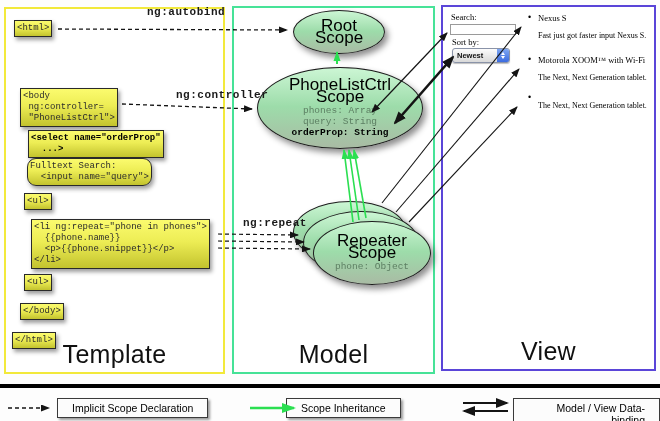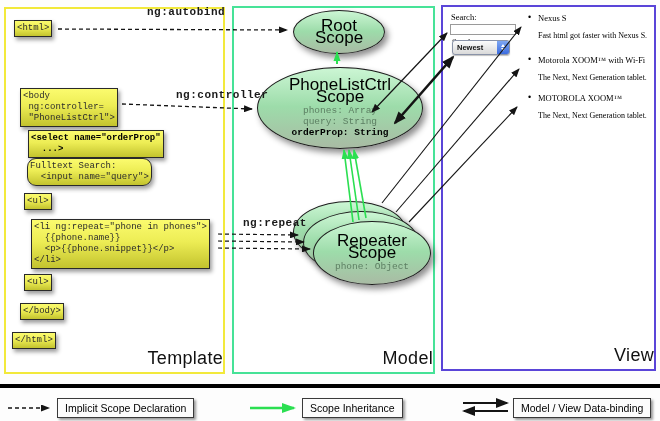--- a/index.html
+++ b/index.html
@@ -2,22 +2,22 @@
 <html style="--template-border: #f2e93b; --model-border: #46e297; --view-border: #5a45d8; --inheritance-green: #2bdf51; --arrow-black: #141414; --code-box-top: #fbfb6e; --code-box-bottom: #c3c32e; --scope-top: #ccf6d4; --scope-bottom: #a9bba4;"><head>
 <meta charset="utf-8">
 <style>
   html,body{margin:0;padding:0;background:#fff;}
   #canvas{position:relative;width:660px;height:421px;background:#fdfdfd;overflow:hidden;
           font-family:"Liberation Sans",sans-serif;}
   .panel{position:absolute;background:#fff;border:2px solid #000;z-index:1;}
   #panel-template{left:4px;top:7px;width:217px;height:363px;border-color:var(--template-border);}
   #panel-model{left:232px;top:6px;width:199px;height:364px;border-color:var(--model-border);}
   #panel-view{left:441px;top:5px;width:211px;height:362px;border-color:var(--view-border);}
-  .panel-label{position:absolute;bottom:3px;left:0;width:100%;text-align:right;
-               font-size:18px;color:#111;letter-spacing:.3px;}
+  .panel-label{position:absolute;bottom:3px;left:0;width:100%;text-align:center;
+               font-size:25px;color:#111;letter-spacing:.3px;}
   .codebox{position:absolute;z-index:2;font-family:"Liberation Mono",monospace;
            font-size:9px;line-height:11px;color:#2b2b2b;white-space:pre;
            background:linear-gradient(180deg,var(--code-box-top) 0%,#eded55 45%,var(--code-box-bottom) 100%);
            border:1px solid #2a2a2a;box-shadow:2px 3px 4px rgba(40,40,40,.45);padding:2px 2px;}
   .codebox.bold{font-weight:bold;color:#000;}
   .scope{position:absolute;z-index:2;border:1.5px solid #1d1d1d;border-radius:50%;
          background:linear-gradient(180deg,var(--scope-top) 0%,#9ddcaa 48%,var(--scope-bottom) 100%);
          box-shadow:3px 4px 6px rgba(0,0,0,.45);
          display:flex;flex-direction:column;align-items:center;justify-content:center;text-align:center;}
   .scope-title{font-size:17px;line-height:12.5px;color:#000;white-space:pre;}
@@ -25,41 +25,41 @@
                color:#5d7f63;white-space:pre;margin-top:1px;}
   .scope-prop-bold{font-family:"Liberation Mono",monospace;font-size:9.5px;line-height:11px;
                    font-weight:bold;color:#000;white-space:pre;}
   .edge-label{position:absolute;z-index:4;font-family:"Liberation Mono",monospace;
               font-weight:bold;font-size:11px;color:#1a1a1a;letter-spacing:.5px;}
   #svg-arrows{position:absolute;left:0;top:0;z-index:3;pointer-events:none;}
   
   .view-text{position:absolute;z-index:2;font-family:"Liberation Serif",serif;color:#000;}
   #search-input{position:absolute;z-index:2;left:450px;top:24px;width:64px;height:9px;
                 border:1px solid #9a9a9a;background:#fff;padding:0;font-size:8px;}
-  #sort-dropdown{position:absolute;z-index:2;left:452px;top:40px;width:56px;height:13px;
+  #sort-dropdown{position:absolute;z-index:2;left:452px;top:48px;width:56px;height:13px;
                  border:1px solid #8a93a8;border-radius:3px;background:linear-gradient(180deg,#fcfcfc,#d9d9d9);
                  display:flex;align-items:center;box-shadow:0 1px 1px rgba(0,0,0,.25);}
   #sort-dropdown .val{font-family:"Liberation Sans",sans-serif;font-size:7.5px;font-weight:bold;
                       padding-left:4px;flex:1;color:#111;}
   #sort-dropdown .stepper{width:12px;height:100%;background:linear-gradient(180deg,#7ea6f2,#3b6ce0);
                           border-radius:0 2px 2px 0;display:flex;flex-direction:column;
                           align-items:center;justify-content:center;gap:1px;}
   .tri-up{width:0;height:0;border-left:2.5px solid transparent;border-right:2.5px solid transparent;
           border-bottom:3px solid #fff;}
   .tri-down{width:0;height:0;border-left:2.5px solid transparent;border-right:2.5px solid transparent;
             border-top:3px solid #fff;}
   .view-item{position:absolute;z-index:2;left:538px;width:118px;}
   .view-item .title{font-family:"Liberation Serif",serif;font-size:8.5px;color:#000;white-space:nowrap;}
   .view-item .bullet{position:absolute;left:-10px;top:-1px;font-size:9px;}
   .view-item .desc{font-family:"Liberation Serif",serif;font-size:8px;color:#000;
                    margin-top:8px;white-space:nowrap;}
   
   #divider{position:absolute;left:0;top:384px;width:660px;height:4px;background:#000;z-index:2;}
   .legend-box{position:absolute;z-index:2;top:398px;border:1px solid #3a3a3a;background:#fcfcfc;
-              box-shadow:1.5px 2px 2.5px rgba(0,0,0,.4);padding:3px 7px;font-size:10.5px;color:#000;}
+              box-shadow:1.5px 2px 2.5px rgba(0,0,0,.4);padding:3px 14px;font-size:10.5px;color:#000;}
 </style>
 </head>
 <body>
 
 <div id="canvas">
 
   <div class="panel" id="panel-template">
     <div class="panel-label">Template</div>
   </div>
   <div class="panel" id="panel-model">
@@ -118,30 +118,29 @@
     <span class="val">Newest</span>
     <span class="stepper">
         <span class="tri-up"></span>
         <span class="tri-down"></span>
       </span>
   </div>
 
   <div class="view-item" style="top:13px;">
     <span class="bullet">•</span>
     <div class="title">Nexus S</div>
-    <div class="desc">Fast html got faster with Nexus S.</div>
+    <div class="desc">Fast just got faster input Nexus S.</div>
   </div>
   <div class="view-item" style="top:55px;">
     <span class="bullet">•</span>
     <div class="title">Motorola XOOM™ with Wi-Fi</div>
     <div class="desc">The Next, Next Generation tablet.</div>
   </div>
   <div class="view-item" style="top:93px;">
     <span class="bullet">•</span>
-    <div class="title">MOTOROLA XOOM™</div>
     <div class="desc">The Next, Next Generation tablet.</div>
   </div>
 
   <svg id="svg-arrows" width="660" height="421">
     <defs>
       <marker id="ah" markerUnits="userSpaceOnUse" markerWidth="9" markerHeight="7" refX="8" refY="3.5" orient="auto-start-reverse">
         <path d="M0,0 L9,3.5 L0,7 z" style="fill:var(--arrow-black)"></path>
       </marker>
       <marker id="ahBig" markerUnits="userSpaceOnUse" markerWidth="13" markerHeight="10" refX="11" refY="5" orient="auto-start-reverse">
         <path d="M0,0 L13,5 L0,10 z" style="fill:var(--arrow-black)"></path>
@@ -172,16 +171,16 @@
     <line x1="409" y1="222" x2="517" y2="107" style="stroke:var(--arrow-black)" stroke-width="1.1" marker-end="url(#ah)"></line>
 
     <line x1="8" y1="408" x2="49" y2="408" style="stroke:var(--arrow-black)" stroke-width="1.4" stroke-dasharray="4,3" marker-end="url(#ah)"></line>
     <line x1="250" y1="408" x2="294" y2="408" style="stroke:var(--inheritance-green)" stroke-width="2.6" marker-end="url(#ahgBig)"></line>
     <line x1="463" y1="403" x2="507" y2="403" style="stroke:var(--arrow-black)" stroke-width="2" marker-end="url(#ahBig)"></line>
     <line x1="508" y1="411" x2="464" y2="411" style="stroke:var(--arrow-black)" stroke-width="2" marker-end="url(#ahBig)"></line>
   </svg>
 
   <div id="divider"></div>
   <div class="legend-box" style="left:57px;">Implicit Scope Declaration</div>
-  <div class="legend-box" style="left:302px;">Scope Inheritance</div>
+  <div class="legend-box" style="left:286px;">Scope Inheritance</div>
   <div class="legend-box" style="left:513px;text-align:right;">Model / View Data-binding</div>
 
 </div>
 
 </body></html>

